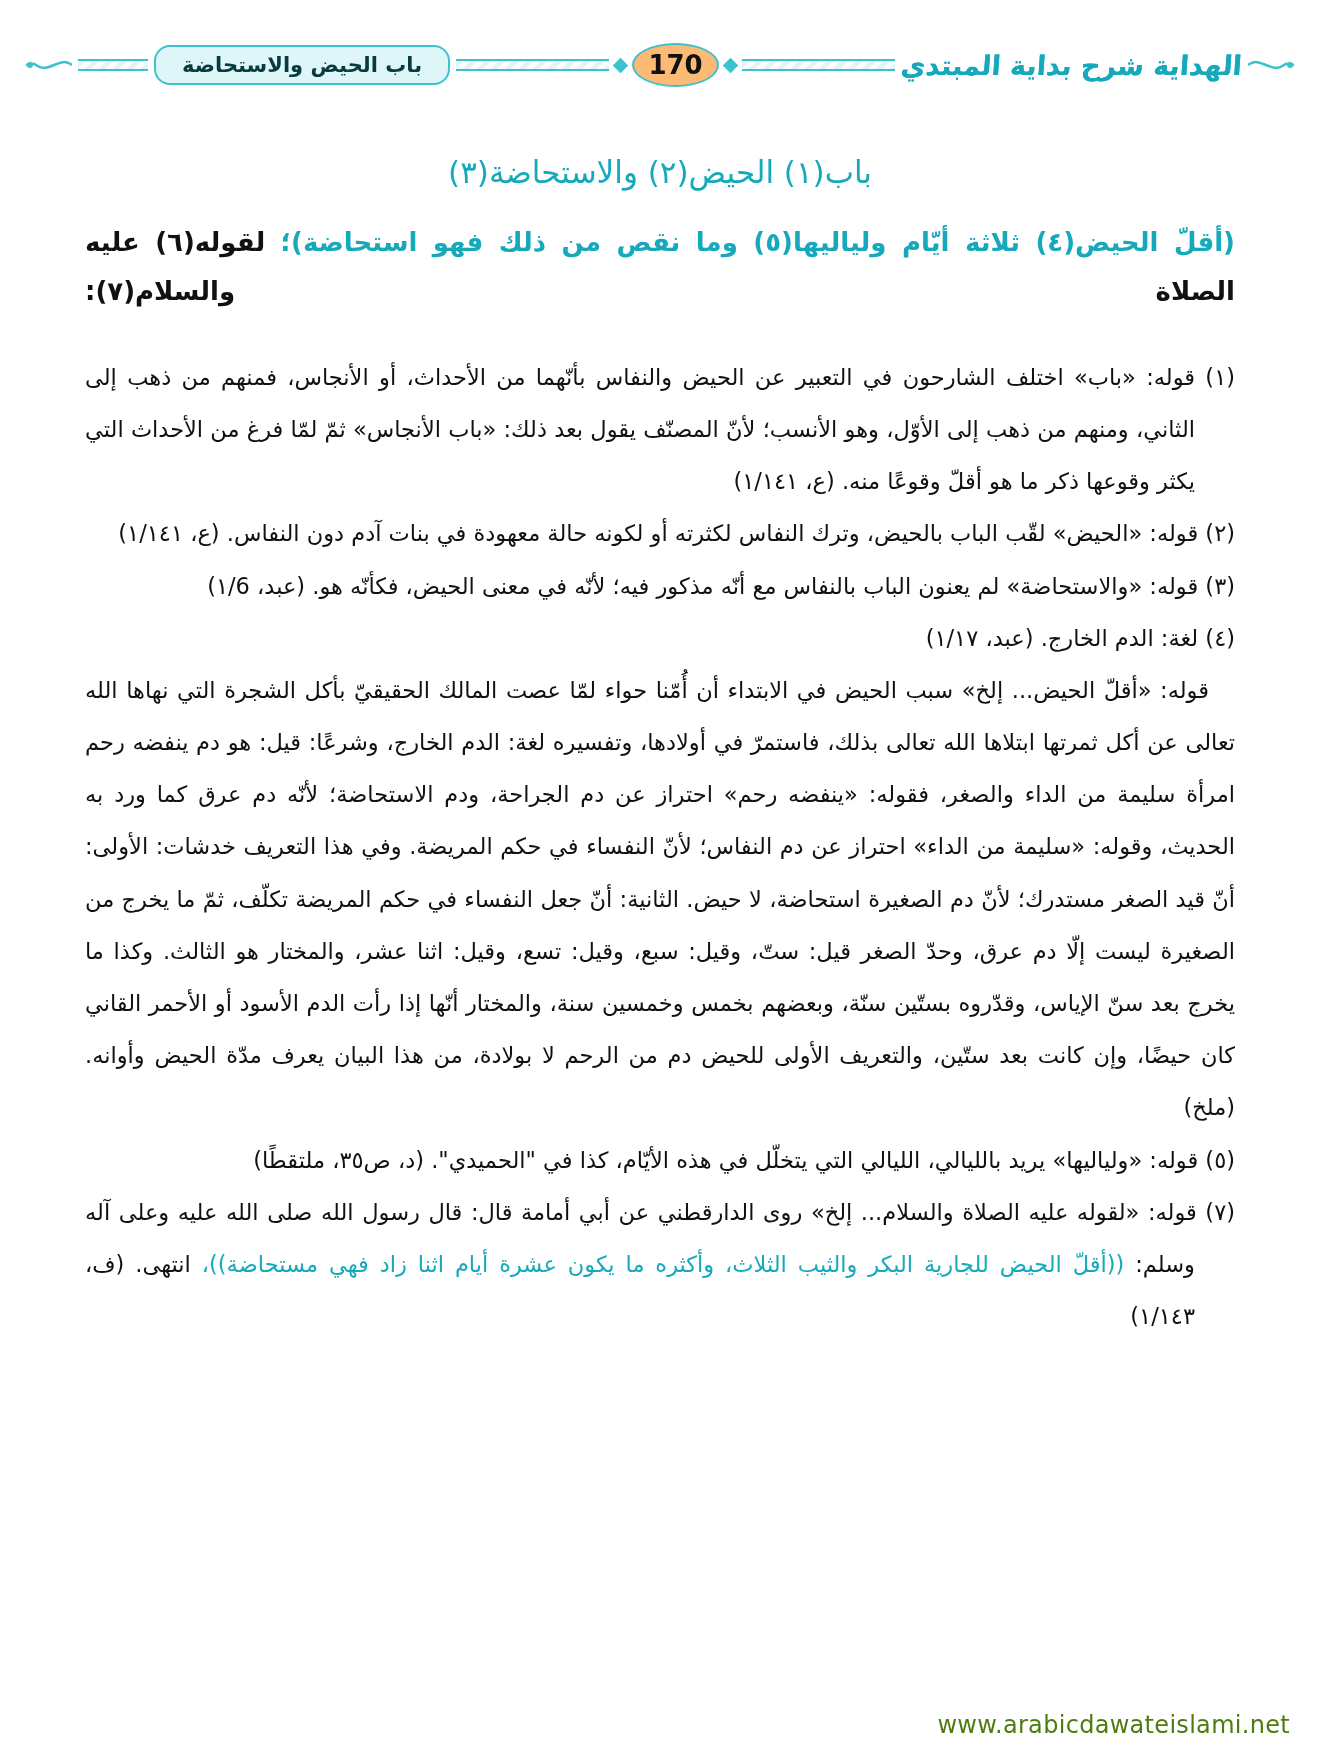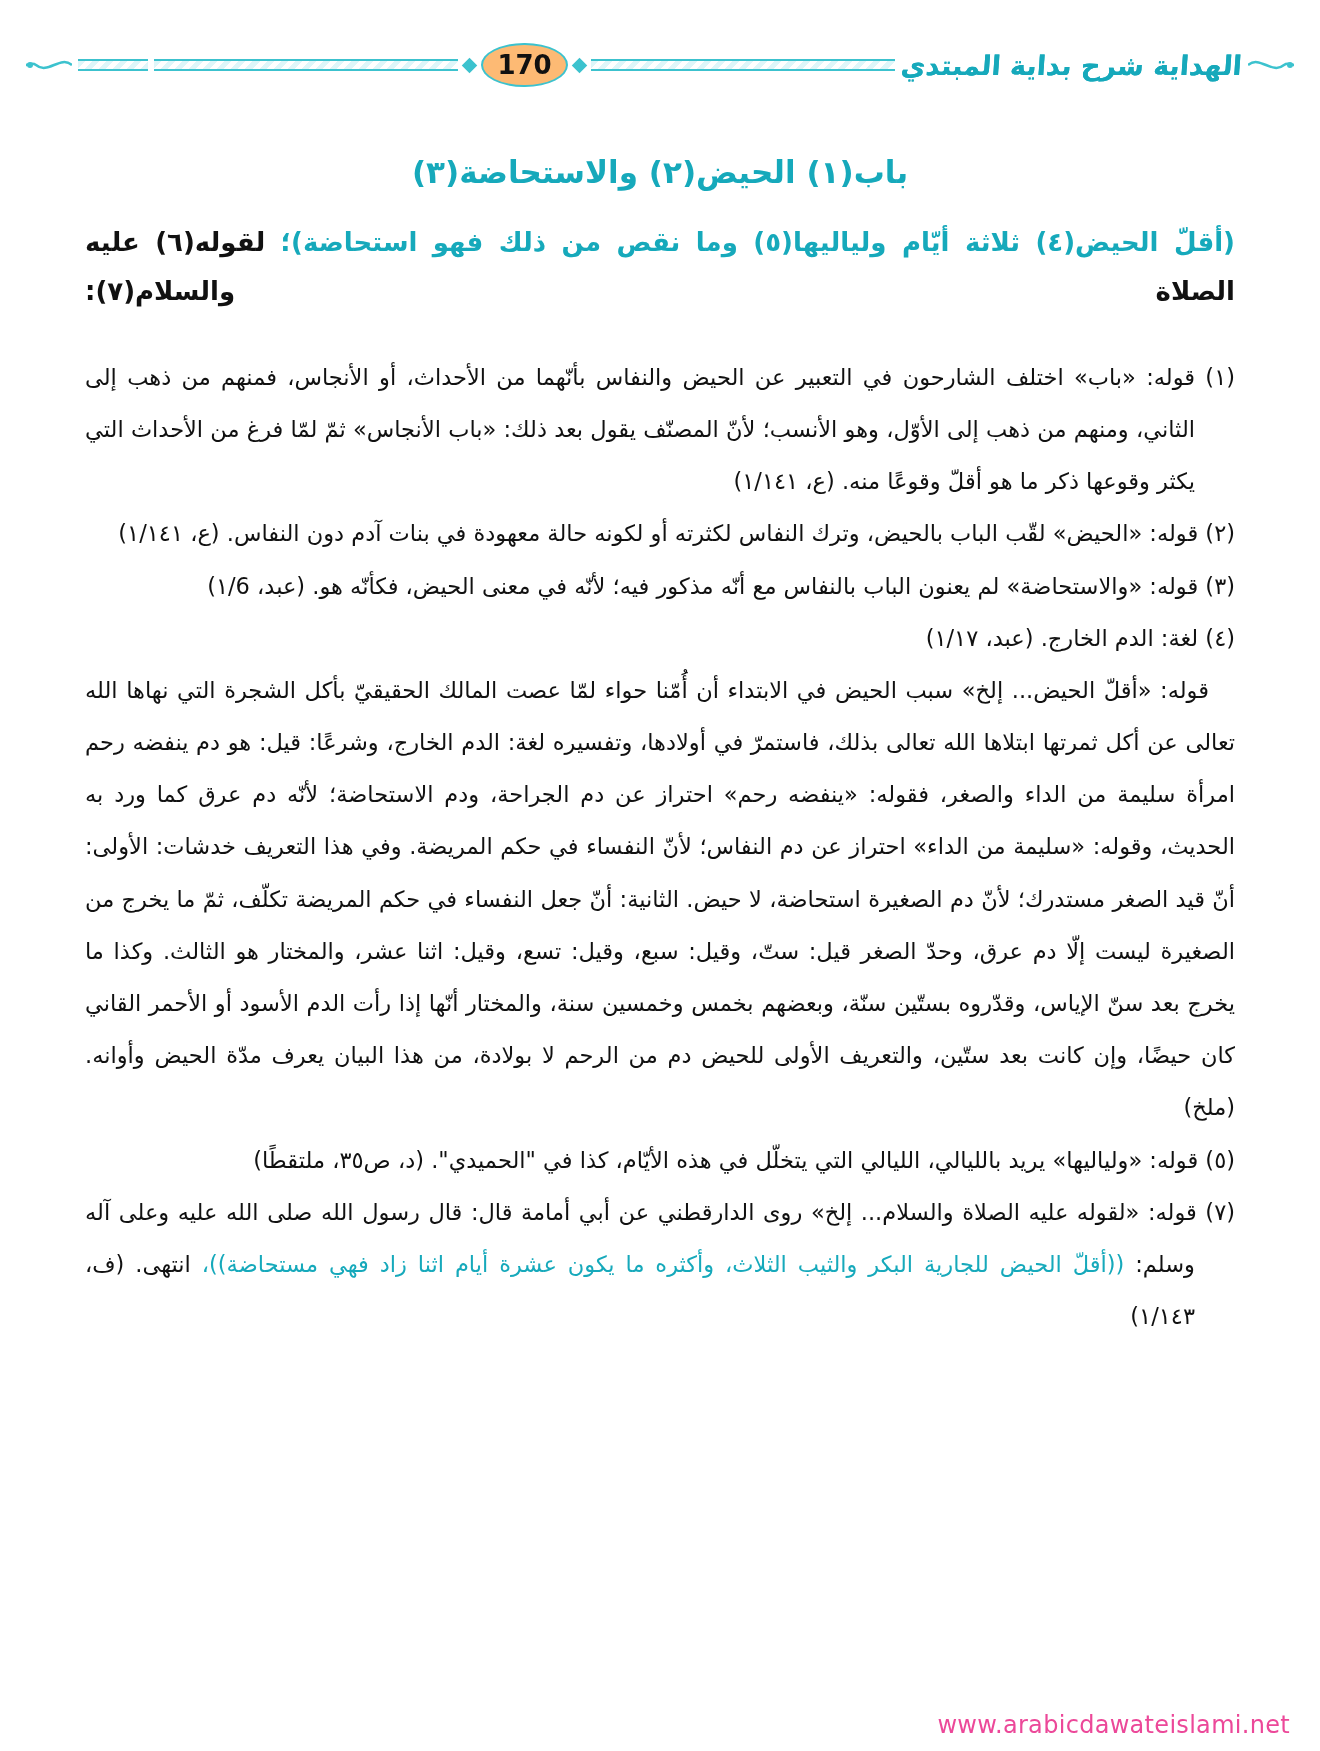--- a/index.html
+++ b/index.html
@@ -63,21 +63,21 @@
 
   
   main{
     direction:rtl;
     padding:0 85px;
     flex:1 1 auto;
     color:var(--ink);
   }
   .title{
     text-align:center;
-    font-size:31px;font-weight:bold;
+    font-size:31px;font-weight:normal;
     color:var(--cyan-dark);
     margin-top:62px;margin-bottom:28px;
     letter-spacing:0.5px;
   }
   .matn{
     font-size:26px;font-weight:bold;line-height:1.9;
     text-align:justify;text-align-last:justify;
     margin-bottom:34px;
   }
   .cyan{color:var(--cyan-dark);margin-top:24px;}
@@ -90,35 +90,38 @@
   }
   .fn.lead-indent{
     padding-right:0;text-indent:26px;
   }
 
   
   footer{flex:0 0 auto;margin-top:auto;}
   .website{
     direction:ltr;text-align:right;
     padding:2px 30px 12px 13px;
-    font-size:24px;color:#ec4899;
+    font-size:24px;color:#4d7c0f;
     letter-spacing:0.3px;
   }
 </style>
 </head>
 <body>
 
 <div class="page">
 
   <header class="band band-top">
     <svg class="flourish" width="46" height="24" viewBox="0 0 46 24">
       <path d="M46 12 C34 2, 22 22, 10 12 C6 9, 2 12, 0 12" stroke="#3cc2ce" stroke-width="2.5" fill="none"></path>
       <circle cx="4" cy="12" r="3" fill="#3cc2ce"></circle>
     </svg>
     <div class="orn-line short"></div>
+    <div class="badge">
+      <span>باب الحيض والاستحاضة</span>
+    </div>
     <div class="orn-line"></div>
     <div class="diamond"></div>
     <div class="cartouche">
       <span>170</span>
     </div>
     <div class="diamond"></div>
     <div class="orn-line"></div>
     <div class="logo">
       <span>الهداية شرح بداية المبتدي</span>
     </div>

